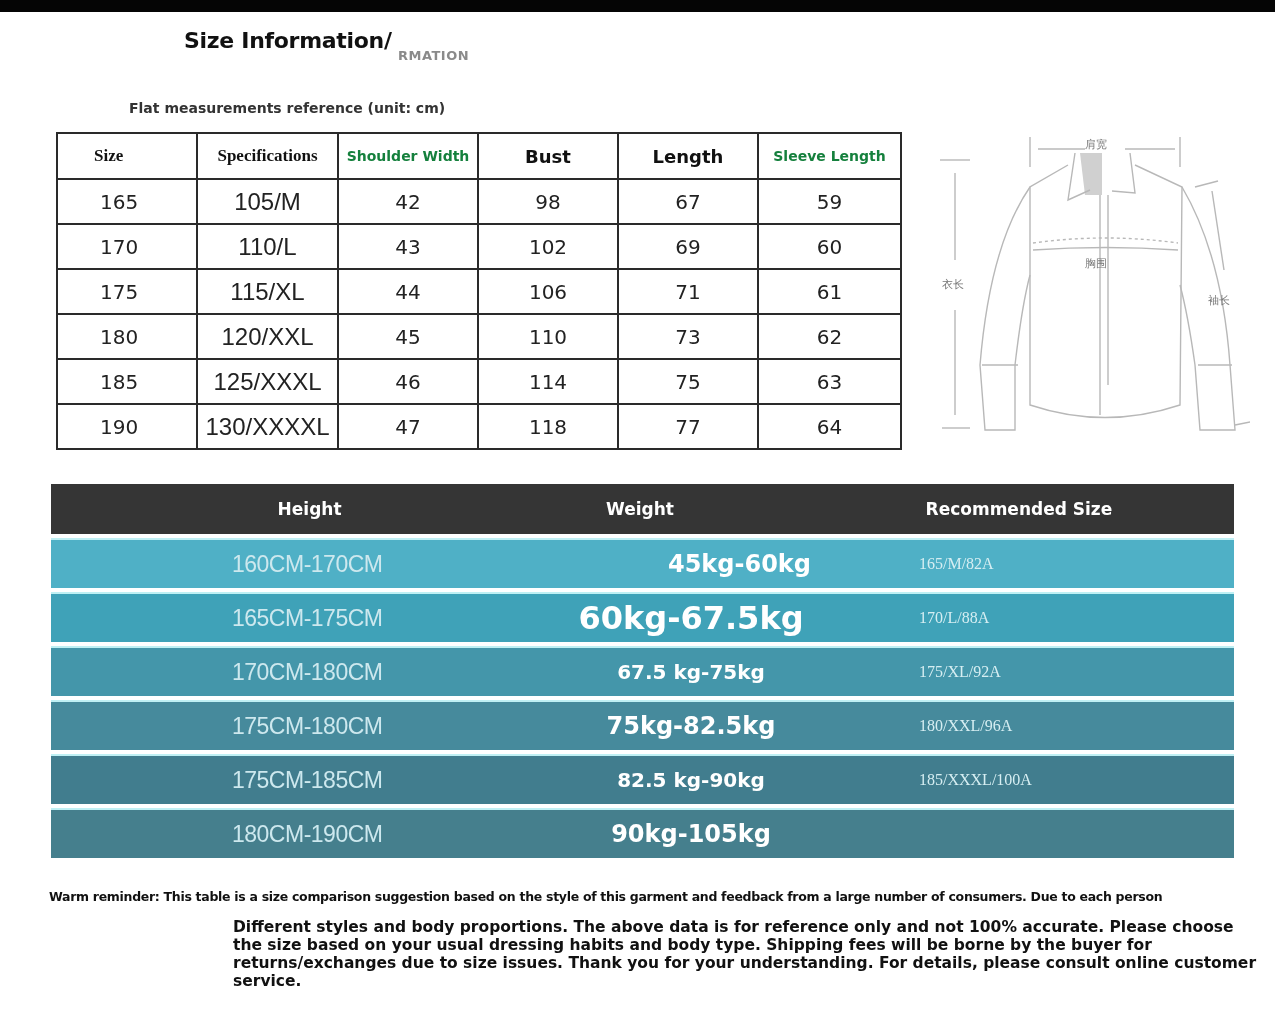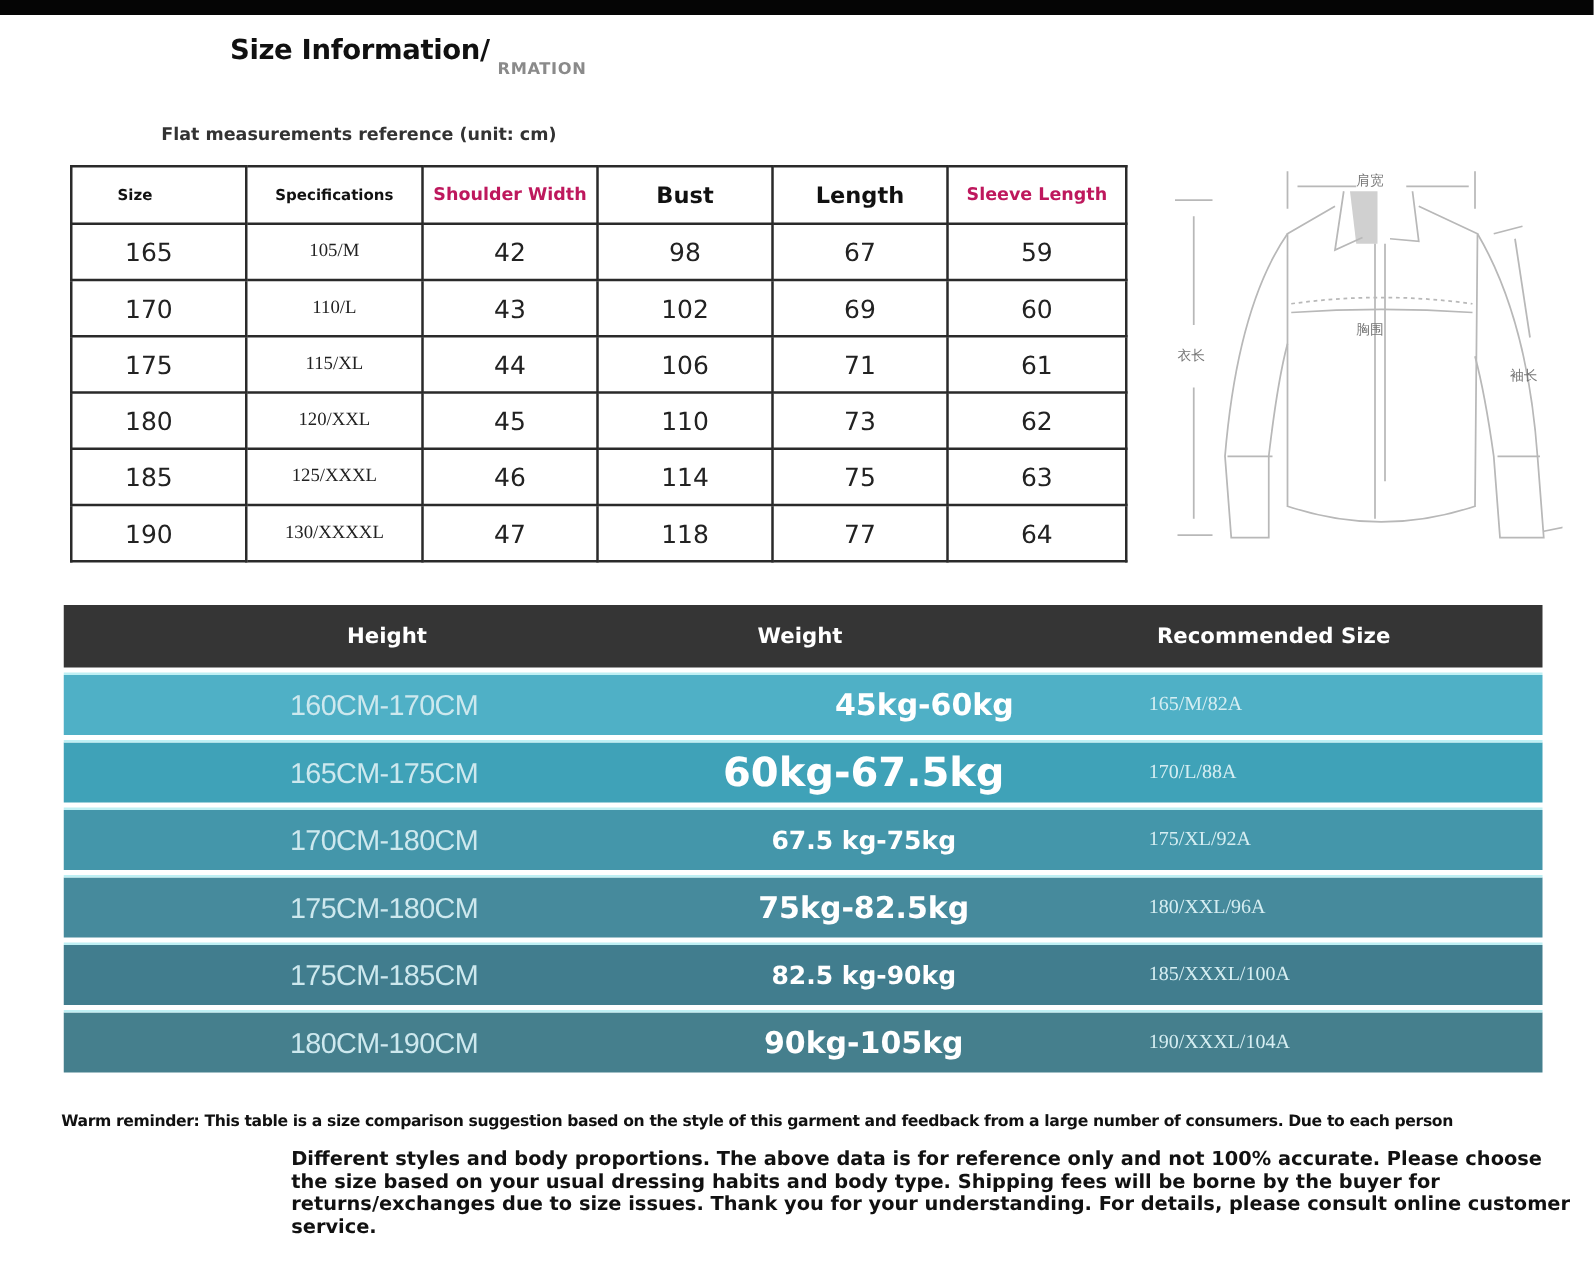--- a/index.html
+++ b/index.html
@@ -9,24 +9,24 @@
   .topbar { position: absolute; left: 0; top: 0; width: 1275px; height: 12px; background: #050505; }
 
   .title { position: absolute; left: 184px; top: 28px; font-size: 22px; font-weight: bold; color: #111; letter-spacing: -0.3px; }
   .title-ghost { position: absolute; left: 398px; top: 48px; font-size: 13px; font-weight: bold; color: #8a8a8a; letter-spacing: 0.5px; filter: blur(0.4px); }
   .subtitle { position: absolute; left: 129px; top: 100px; font-size: 14px; font-weight: bold; color: #333; }
 
   
   table.meas { position: absolute; left: 56px; top: 132px; width: 844px; height: 315px; border-collapse: collapse; table-layout: fixed; }
   table.meas td, table.meas th { border: 2px solid #2a2a2a; text-align: center; vertical-align: middle; }
   table.meas th { height: 46px; font-weight: bold; font-size: 18px; color: #111; }
-  table.meas th.small { font-size: 14px; color: #be185d; font-weight: bold; }
-  table.meas th.mid { font-size: 12px; }
+  table.meas th.small { font-size: 14px; color: #15803d; font-weight: bold; }
+  table.meas th.mid { font-size: 17px; font-family: Liberation Serif, serif; }
   table.meas td { height: 45px; font-size: 20px; color: #222; font-family: "DejaVu Sans", sans-serif; }
-  table.meas td.spec { font-family: Liberation Serif, serif; font-size: 15px; }
+  table.meas td.spec { font-family: Liberation Sans, sans-serif; font-size: 24px; }
 
   
   .diagram { position: absolute; left: 930px; top: 125px; width: 320px; height: 320px; }
   .diagram svg { width: 100%; height: 100%; }
   .dlabel { position: absolute; font-size: 11px; color: #777; filter: blur(0.5px); }
 
   
   .rec { position: absolute; left: 51px; top: 484px; width: 1183px; }
   .rec-head { height: 50px; background: #353535; display: flex; align-items: center; color: #fff; font-weight: bold; font-size: 17px; }
   .rec-row { height: 50px; margin-top: 4px; display: flex; align-items: center; border-top: 2px solid #bff0f4; }
@@ -194,19 +194,18 @@
         <div class="col-r size-cell" style="padding-left: 108px;">180/XXL/96A</div>
       </div>
       <div class="rec-row" style="background: linear-gradient(90deg, rgb(65, 125, 142), rgb(65, 125, 142));">
         <div class="col-h height-cell" style="text-align: left; padding-left: 181px;">175CM-185CM</div>
         <div class="col-w weight-cell" style="font-size: 20px; width: 240px; text-align: center;">82.5 kg-90kg</div>
         <div class="col-r size-cell" style="padding-left: 108px;">185/XXXL/100A</div>
       </div>
       <div class="rec-row" style="background: linear-gradient(90deg, rgb(69, 127, 141), rgb(69, 127, 141));">
         <div class="col-h height-cell" style="text-align: left; padding-left: 181px;">180CM-190CM</div>
         <div class="col-w weight-cell" style="font-size: 24px; width: 240px; text-align: center;">90kg-105kg</div>
-        <div class="col-r size-cell" style="padding-left: 108px;">190/XXXL/104A</div>
       </div>
     </div>
 </div>
 
 <div class="note1">Warm reminder: This table is a size comparison suggestion based on the style of this garment and feedback from a large number of consumers. Due to each person</div>
 <div class="note2">Different styles and body proportions. The above data is for reference only and not 100% accurate. Please choose the size based on your usual dressing habits and body type. Shipping fees will be borne by the buyer for returns/exchanges due to size issues. Thank you for your understanding. For details, please consult online customer service.</div>
 
 </body></html>

